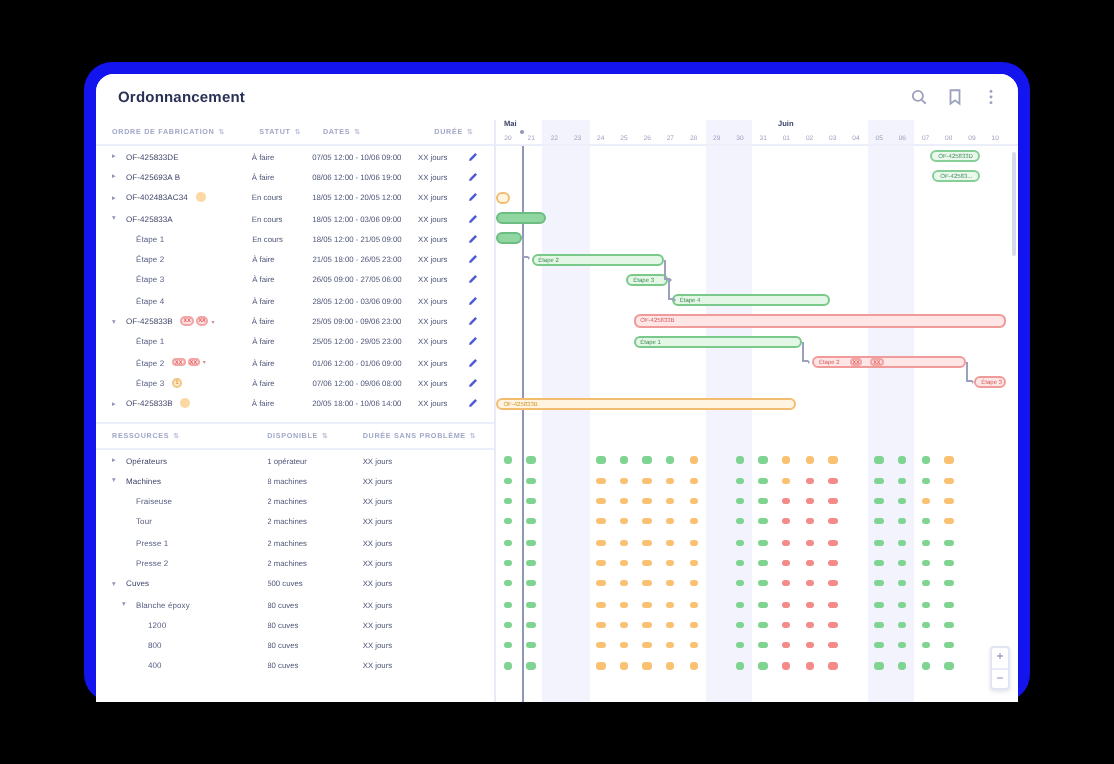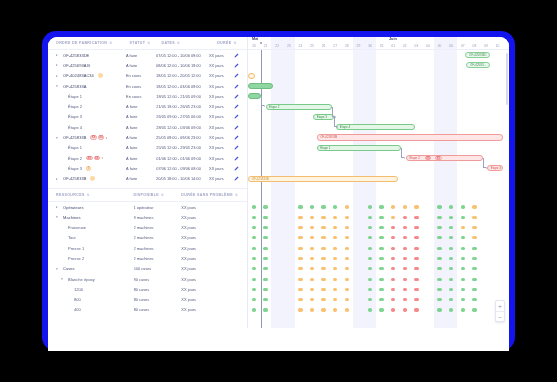--- a/index.html
+++ b/index.html
@@ -197,20 +197,43 @@
     position: absolute; right: 1px; top: 16px; width: 1.6px; height: 52px;
     background: #d7daea; border-radius: 1px; z-index: 11;
   }
 </style>
 </head>
 <body>
 
 <div id="frame">
   <div id="app-card">
 
+    <div id="topbar">
+      <div id="app-title">Ordonnancement</div>
+      <div id="topbar-actions">
+        <span class="tb-icon">
+          <svg viewBox="0 0 16 16" fill="none" stroke="currentColor" stroke-width="1.6">
+            <circle cx="7" cy="7" r="4.5"></circle>
+              <path d="M10.5 10.5 L14 14"></path>
+          </svg>
+        </span>
+        <span class="tb-icon">
+          <svg viewBox="0 0 16 16" fill="none" stroke="currentColor" stroke-width="1.6">
+            <path d="M4 2 h8 v12 l-4 -3 -4 3 z"></path>
+          </svg>
+        </span>
+        <span class="tb-icon">
+          <svg viewBox="0 0 16 16" fill="currentColor">
+            <circle cx="8" cy="3" r="1.3"></circle>
+              <circle cx="8" cy="8" r="1.3"></circle>
+              <circle cx="8" cy="13" r="1.3"></circle>
+          </svg>
+        </span>
+      </div>
+    </div>
 
     <div id="main">
 
       <div id="left-pane">
         <div class="tbl-head" id="orders-head">
             <div class="th c-of">
               <span>Ordre de fabrication</span>
               <span class="sortic">⇅</span>
             </div>
             <div class="th c-stat">

